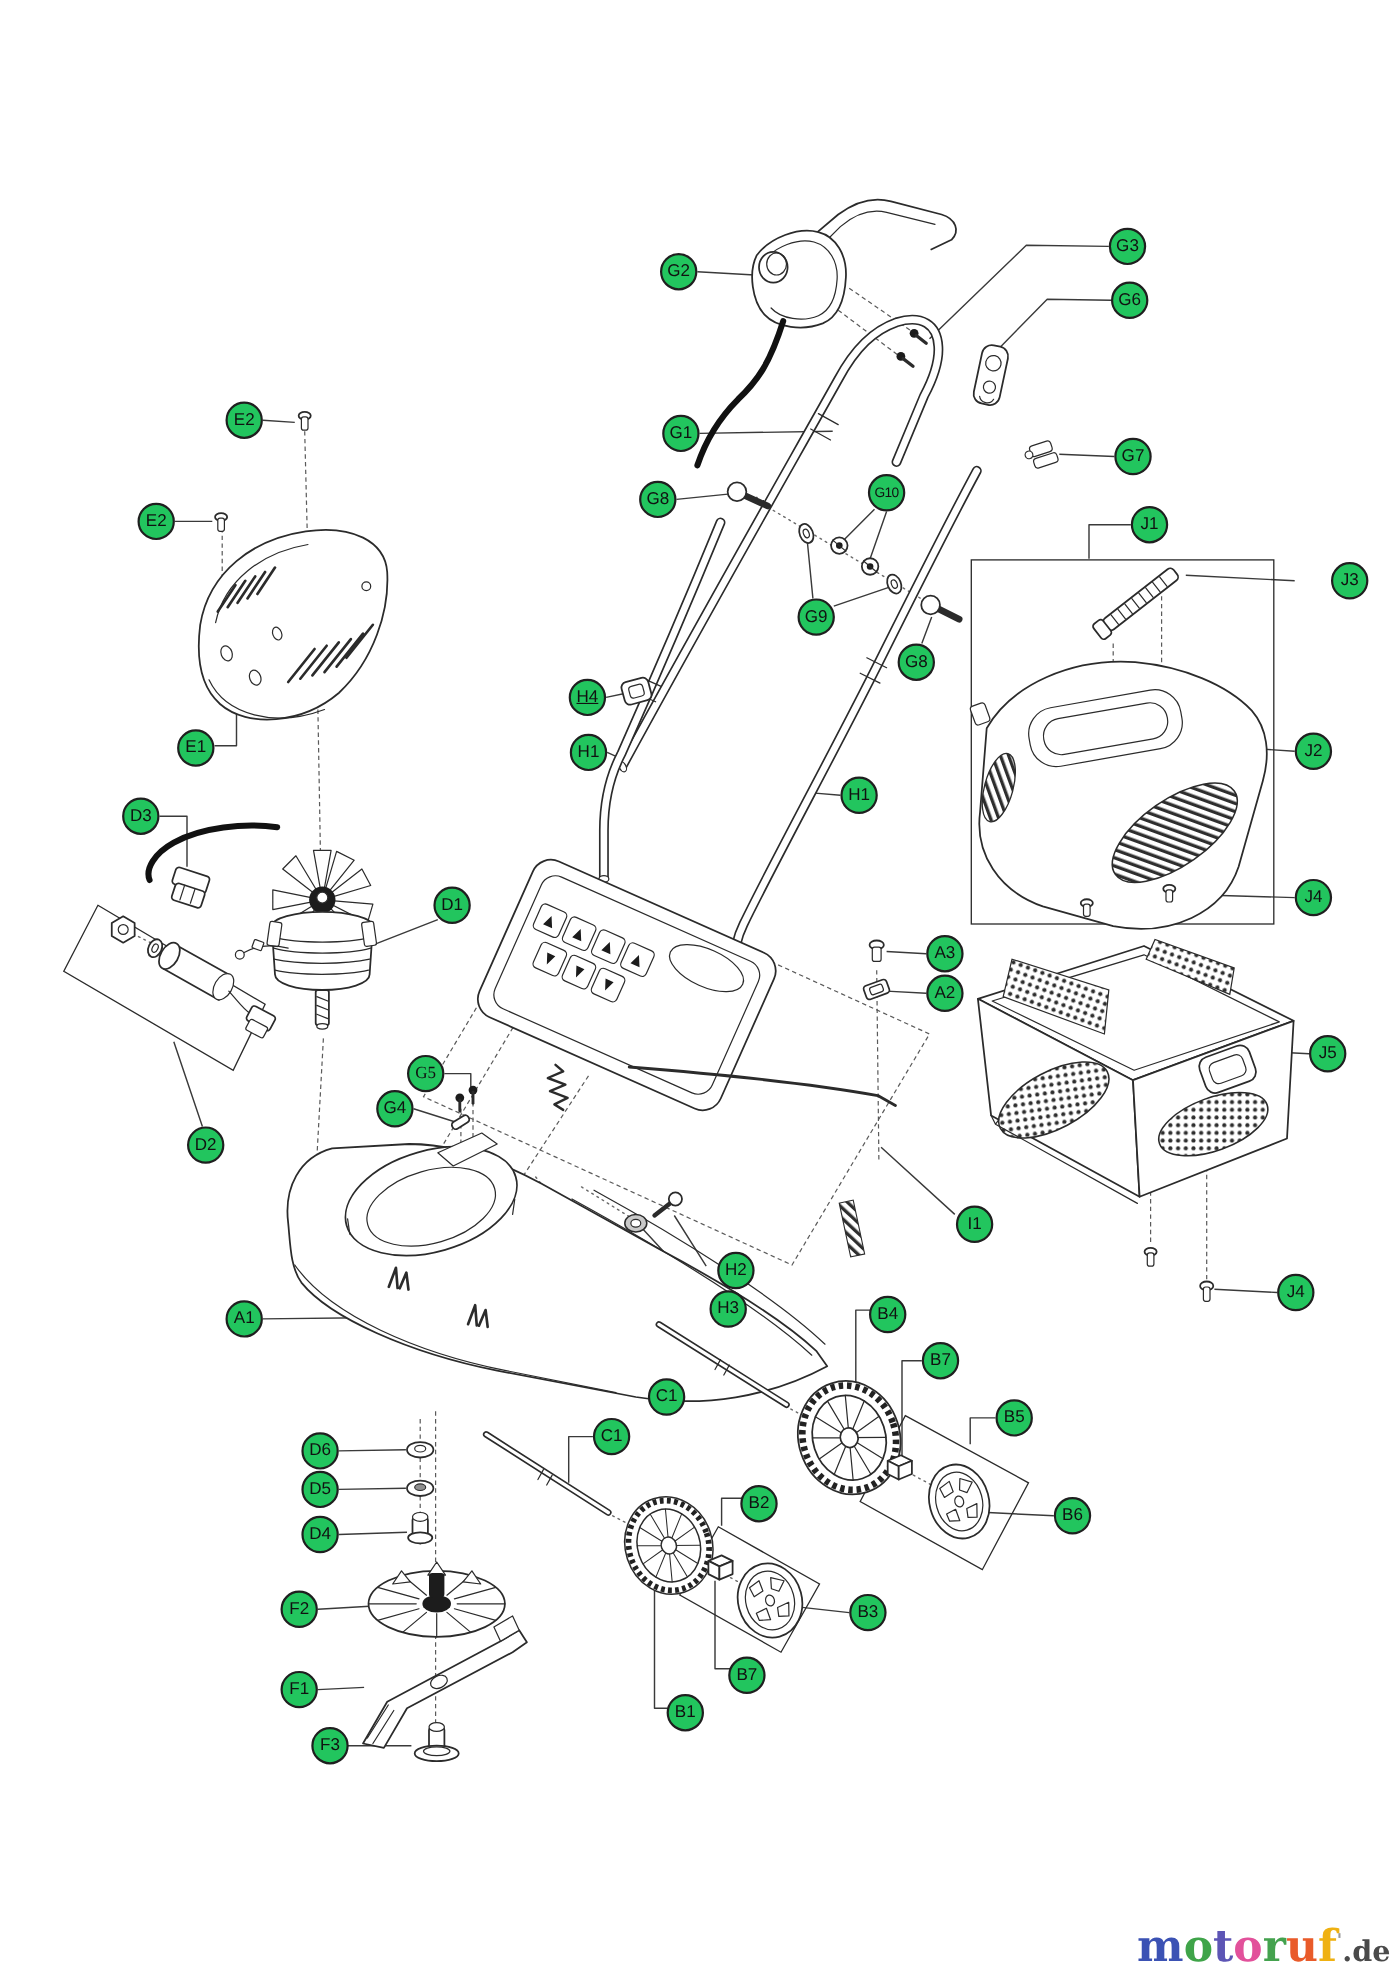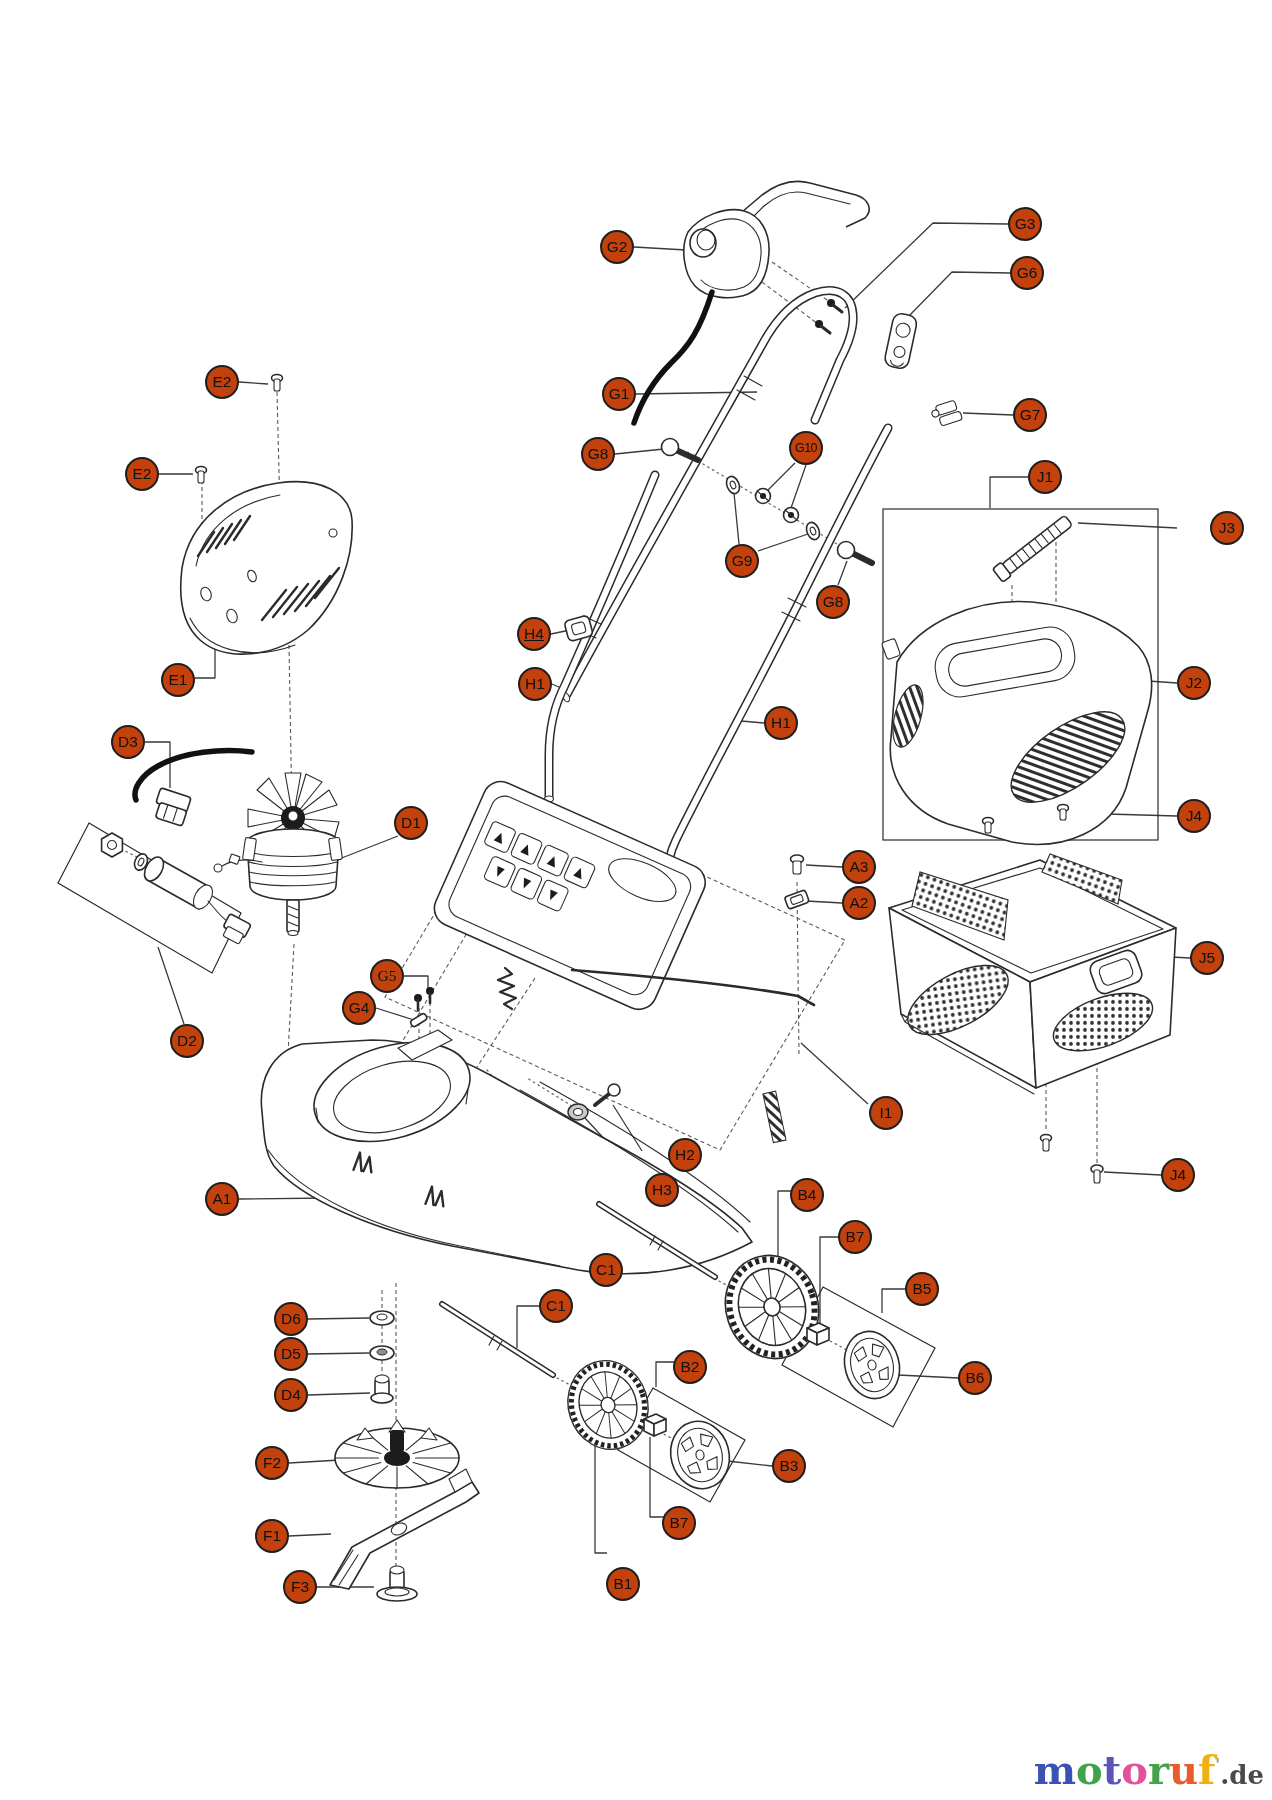--- a/index.html
+++ b/index.html
@@ -13,21 +13,21 @@
   .leader{fill:none;stroke:#3a3a3a;stroke-width:1.3;stroke-linejoin:round;}
   .dash{fill:none;stroke:#5a5a5a;stroke-width:1.1;stroke-dasharray:4 3;}
   .dot{fill:none;stroke:#6a6a6a;stroke-width:1.3;stroke-dasharray:1.5 4;stroke-linecap:round;}
   .box{fill:none;stroke:#2b2b2b;stroke-width:1.2;stroke-linejoin:miter;}
   .tubeO{fill:none;stroke:#2b2b2b;stroke-width:9;stroke-linecap:round;}
   .tubeI{fill:none;stroke:#ffffff;stroke-width:6;stroke-linecap:round;}
   .blk{fill:#1c1c1c;stroke:none;}
   .cable{fill:none;stroke:#111;stroke-width:5.5;stroke-linecap:round;}
   
   .callout{position:absolute;width:34px;height:34px;border:2.2px solid #1f1f1f;border-radius:50%;
-           background:#c2410c;display:flex;align-items:center;justify-content:center;
+           background:#22c55e;display:flex;align-items:center;justify-content:center;
            font-size:15.5px;color:#111;box-sizing:border-box;z-index:5;}
   .callout.wide{font-size:12.5px;letter-spacing:-0.6px;}
   
   .watermark{position:absolute;right:8px;bottom:10px;font-family:"DejaVu Serif", serif;
              font-weight:bold;font-size:40px;line-height:1;z-index:6;white-space:nowrap;}
   .watermark .tick{font-size:16px;color:#9a9a9a;vertical-align:super;}
   .watermark .suffix{font-family:"DejaVu Serif", serif;font-size:26px;font-weight:bold;}
 </style>
 </head>
 <body>
@@ -400,37 +400,37 @@
       <div class="callout" style="left: 111px; top: 725px;">D3</div>
       <div class="callout" style="left: 1177px; top: 799px;">J4</div>
       <div class="callout" style="left: 394px; top: 806px;">D1</div>
       <div class="callout" style="left: 842px; top: 850px;">A3</div>
       <div class="callout" style="left: 842px; top: 886px;">A2</div>
       <div class="callout" style="left: 1190px; top: 941px;">J5</div>
       <div class="callout" style="left: 370px; top: 959px; font-family: Liberation Serif, serif;">G5</div>
       <div class="callout" style="left: 342px; top: 991px;">G4</div>
       <div class="callout" style="left: 170px; top: 1024px;">D2</div>
       <div class="callout" style="left: 869px; top: 1096px;">I1</div>
-      <div class="callout" style="left: 668px; top: 1138px;">H2</div>
+      <div class="callout" style="left: 652px; top: 1138px;">H2</div>
       <div class="callout" style="left: 1161px; top: 1158px;">J4</div>
       <div class="callout" style="left: 645px; top: 1173px;">H3</div>
       <div class="callout" style="left: 790px; top: 1178px;">B4</div>
       <div class="callout" style="left: 205px; top: 1182px;">A1</div>
       <div class="callout" style="left: 838px; top: 1220px;">B7</div>
       <div class="callout" style="left: 589px; top: 1253px;">C1</div>
       <div class="callout" style="left: 905px; top: 1272px;">B5</div>
       <div class="callout" style="left: 539px; top: 1289px;">C1</div>
       <div class="callout" style="left: 274px; top: 1302px;">D6</div>
       <div class="callout" style="left: 274px; top: 1337px;">D5</div>
       <div class="callout" style="left: 673px; top: 1350px;">B2</div>
       <div class="callout" style="left: 958px; top: 1361px;">B6</div>
       <div class="callout" style="left: 274px; top: 1378px;">D4</div>
       <div class="callout" style="left: 255px; top: 1446px;">F2</div>
       <div class="callout" style="left: 772px; top: 1449px; text-align: right;">B3</div>
       <div class="callout" style="left: 662px; top: 1506px;">B7</div>
       <div class="callout" style="left: 255px; top: 1519px;">F1</div>
-      <div class="callout" style="left: 606px; top: 1540px; margin-top: 27px;">B1</div>
+      <div class="callout" style="left: 606px; top: 1540px;">B1</div>
       <div class="callout" style="left: 255px; top: 1570px; margin-left: 28px;">F3</div>
     </div>
 
 <div class="watermark" id="watermark"><span style="color: rgb(59, 82, 180);">m</span><span style="color: rgb(63, 164, 73);">o</span><span style="color: rgb(93, 85, 181);">t</span><span style="color: rgb(226, 81, 155);">o</span><span style="color: rgb(68, 162, 78);">r</span><span style="color: rgb(233, 91, 42);">u</span><span style="color: rgb(239, 177, 18);">f</span><span class="tick">'</span><span class="suffix" style="color: rgb(74, 74, 74);">.de</span></div>
 
 </div>
 
 </body></html>

